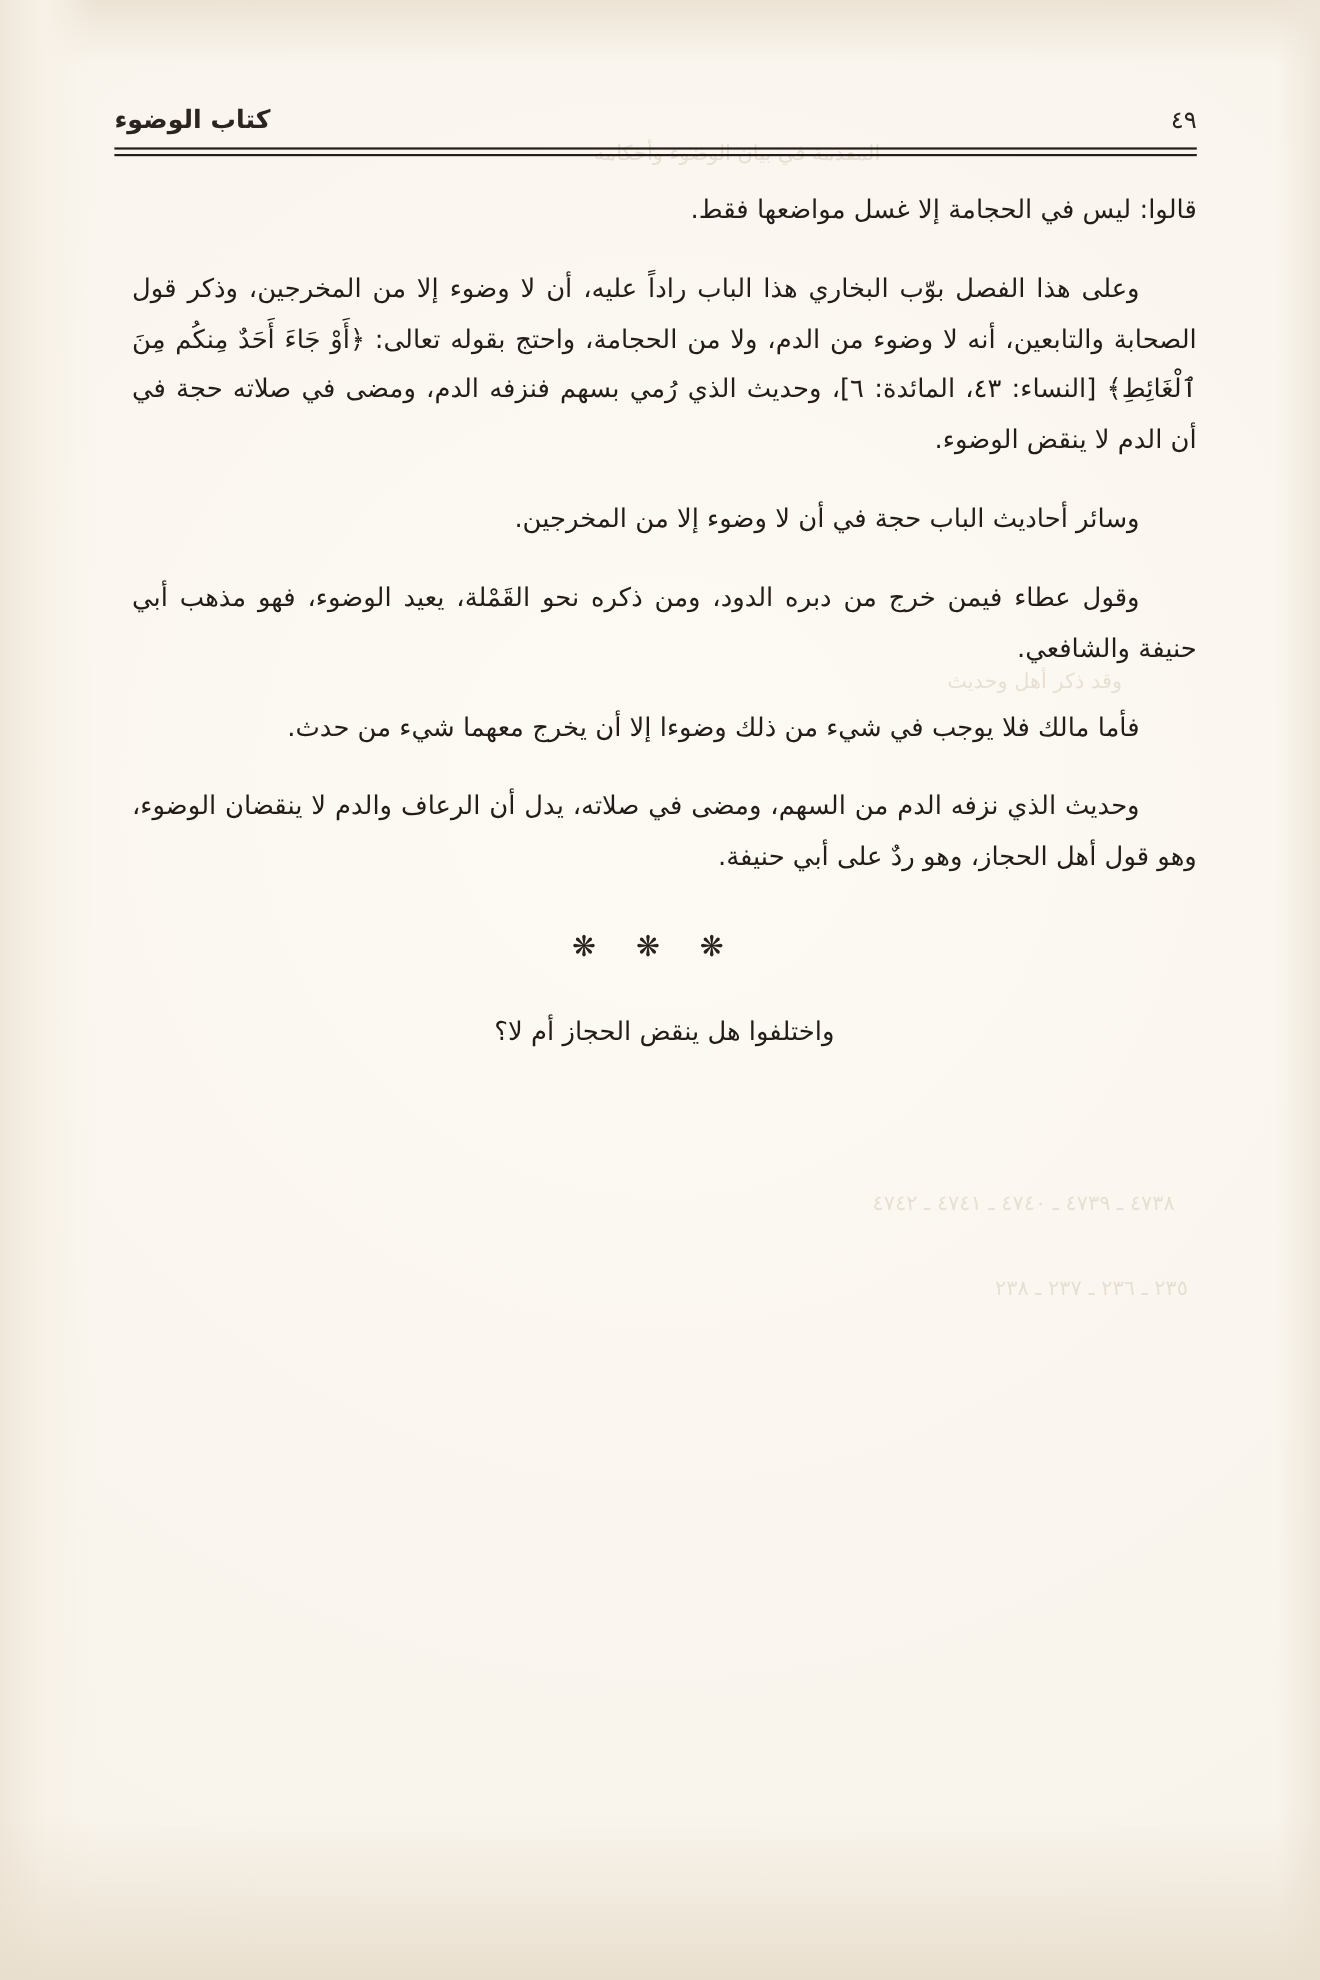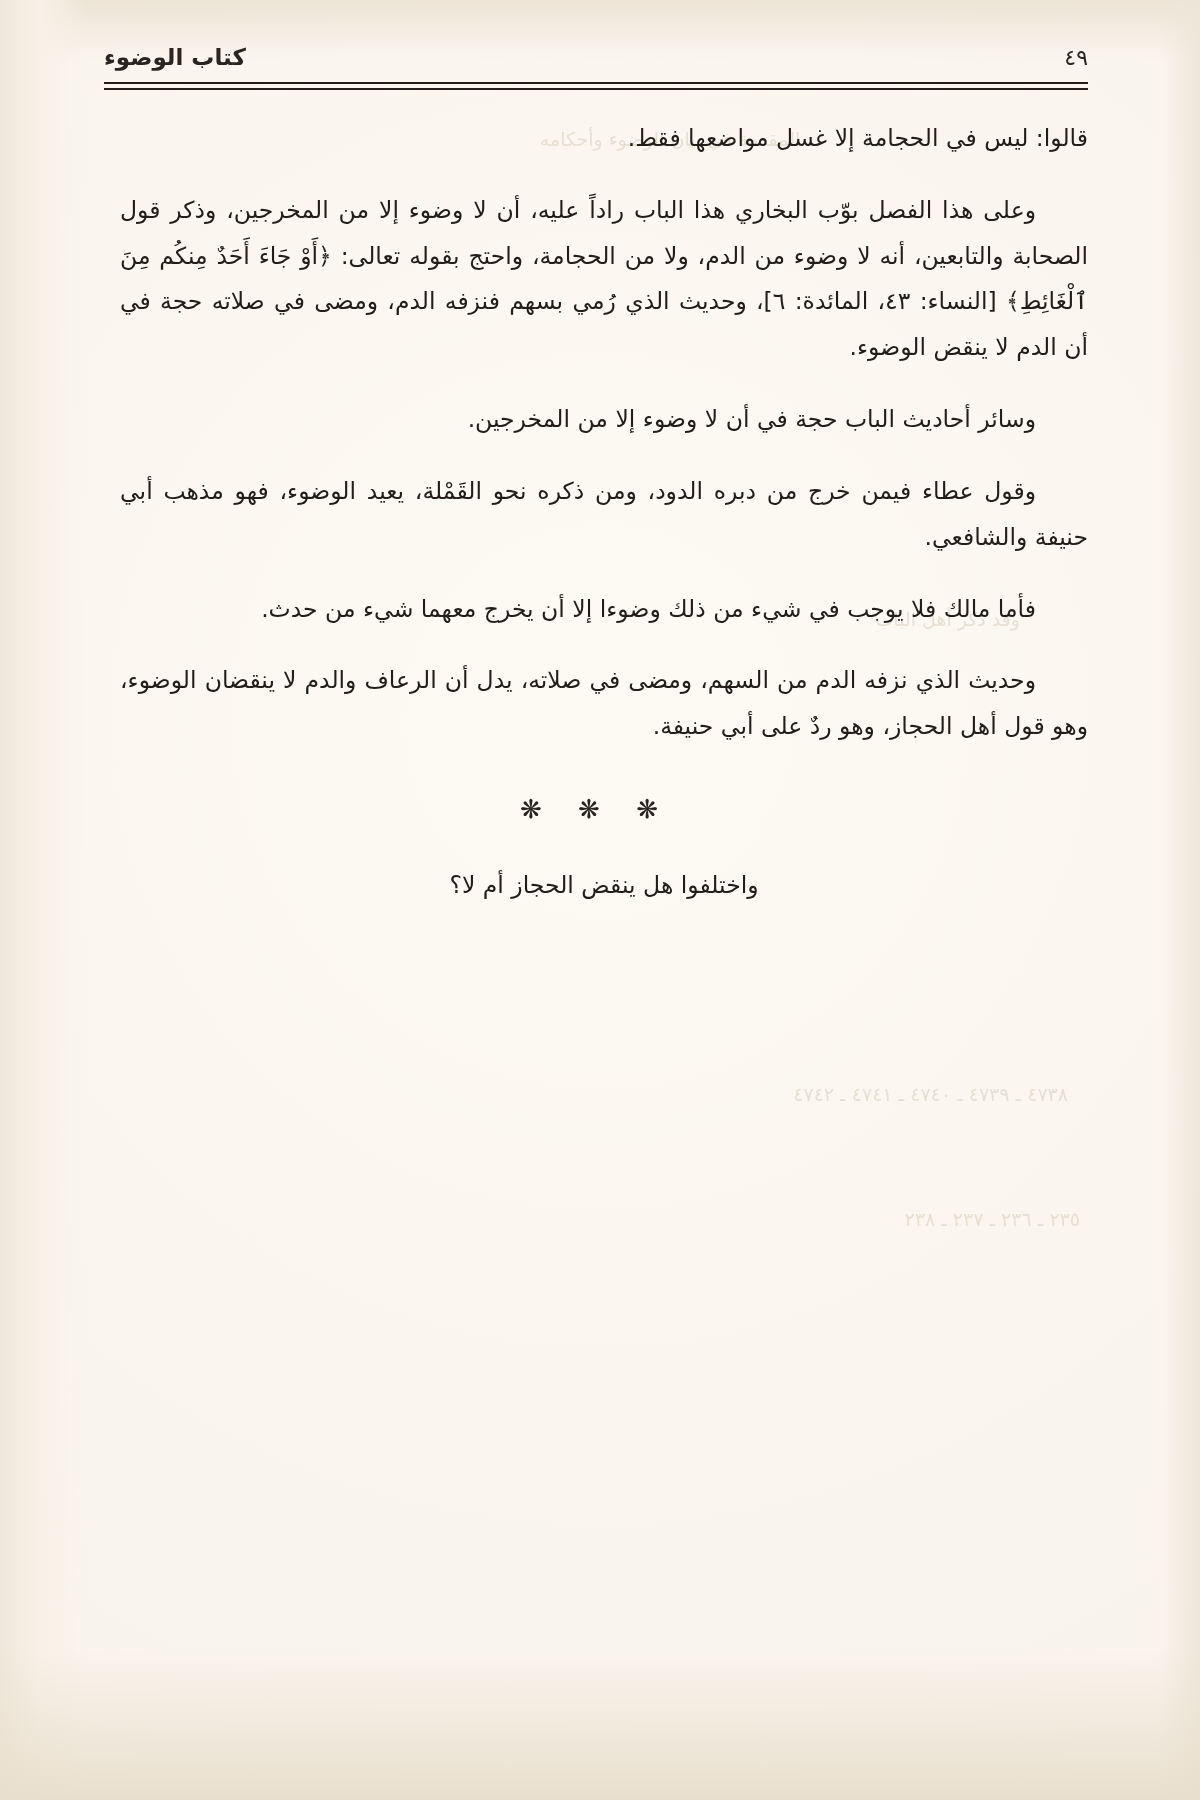--- a/index.html
+++ b/index.html
@@ -56,21 +56,21 @@
     position: absolute;
     left: 0; right: 0; bottom: 0;
     height: 150px;
     background: linear-gradient(to top, #e9dfce 0%, rgba(253,250,244,0) 100%);
     pointer-events: none;
   }
 
   .content {
     position: relative;
     z-index: 3;
-    padding: 44px 112px 0 104px;
+    padding: 96px 112px 0 104px;
     box-sizing: border-box;
     height: 100%;
   }
 
   
   .runhead {
     display: flex;
     flex-direction: row-reverse;
     justify-content: space-between;
     align-items: flex-end;
@@ -165,23 +165,23 @@
 </head>
 <body>
 
 <div class="page">
   <div class="page-top-edge"></div>
   <div class="page-left-edge"></div>
   <div class="page-right-edge"></div>
   <div class="page-bottom-edge"></div>
 
   <div class="ghost" style="top:120px; right:230px; width:600px; text-align:center;">المقدمة في بيان الوضوء وأحكامه</div>
-  <div class="ghost" style="top:600px; right:180px; width:500px;">وقد ذكر أهل الباب</div>
+  <div class="ghost" style="top:600px; right:180px; width:500px;">وقد ذكر أهل وحديث</div>
   <div class="ghost" style="top:1075px; right:132px; width:820px; letter-spacing:3px;">٤٧٣٨ ـ ٤٧٣٩ ـ ٤٧٤٠ ـ ٤٧٤١ ـ ٤٧٤٢</div>
-  <div class="ghost" style="top:1200px; right:120px; width:700px; letter-spacing:3px;">٢٣٥ ـ ٢٣٦ ـ ٢٣٧ ـ ٢٣٨</div>
+  <div class="ghost" style="top:1152px; right:120px; width:700px; letter-spacing:3px;">٢٣٥ ـ ٢٣٦ ـ ٢٣٧ ـ ٢٣٨</div>
 
   <div class="content">
 
     <div class="runhead">
       <div class="runhead-title">كتاب الوضوء</div>
       <div class="runhead-page">٤٩</div>
     </div>
     <div class="double-rule"></div>
 
     <div class="body">

